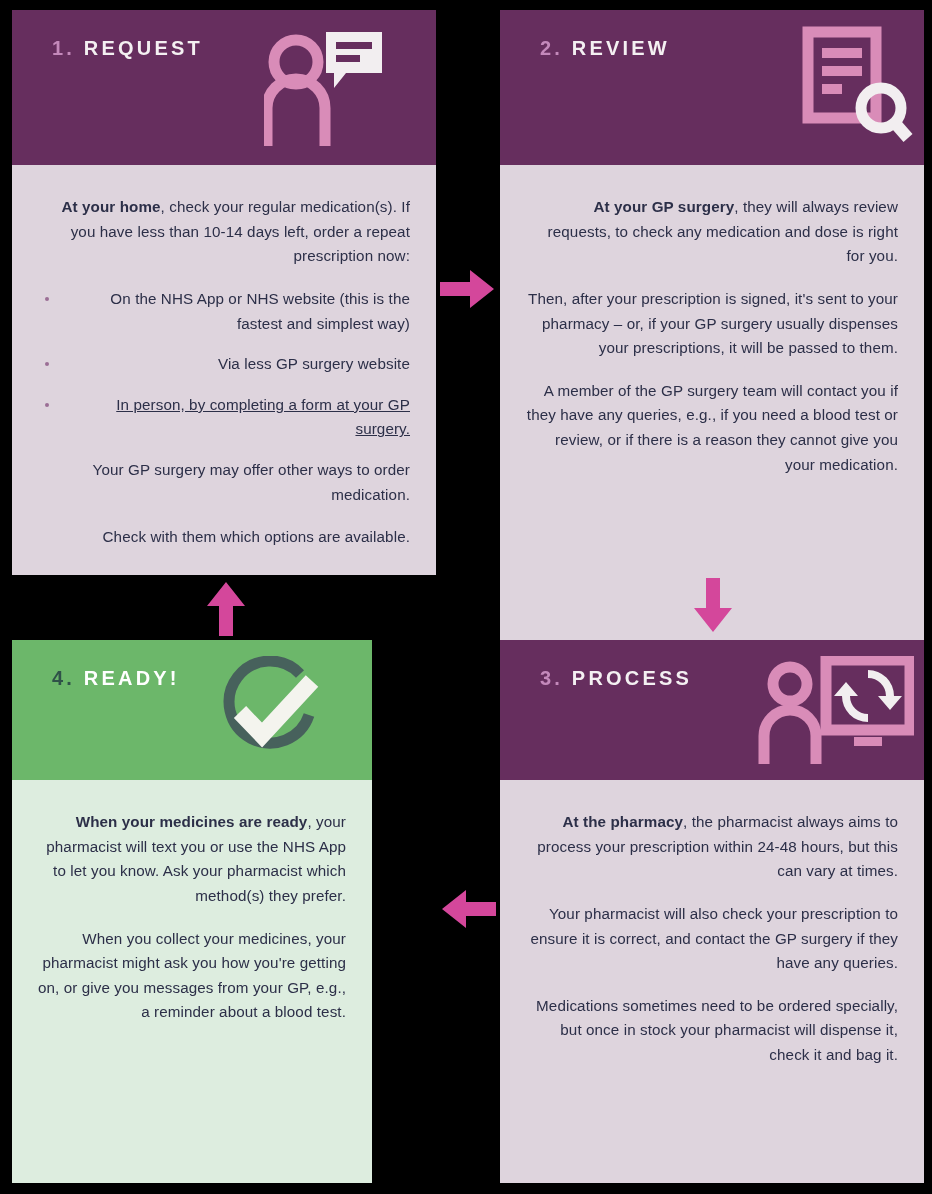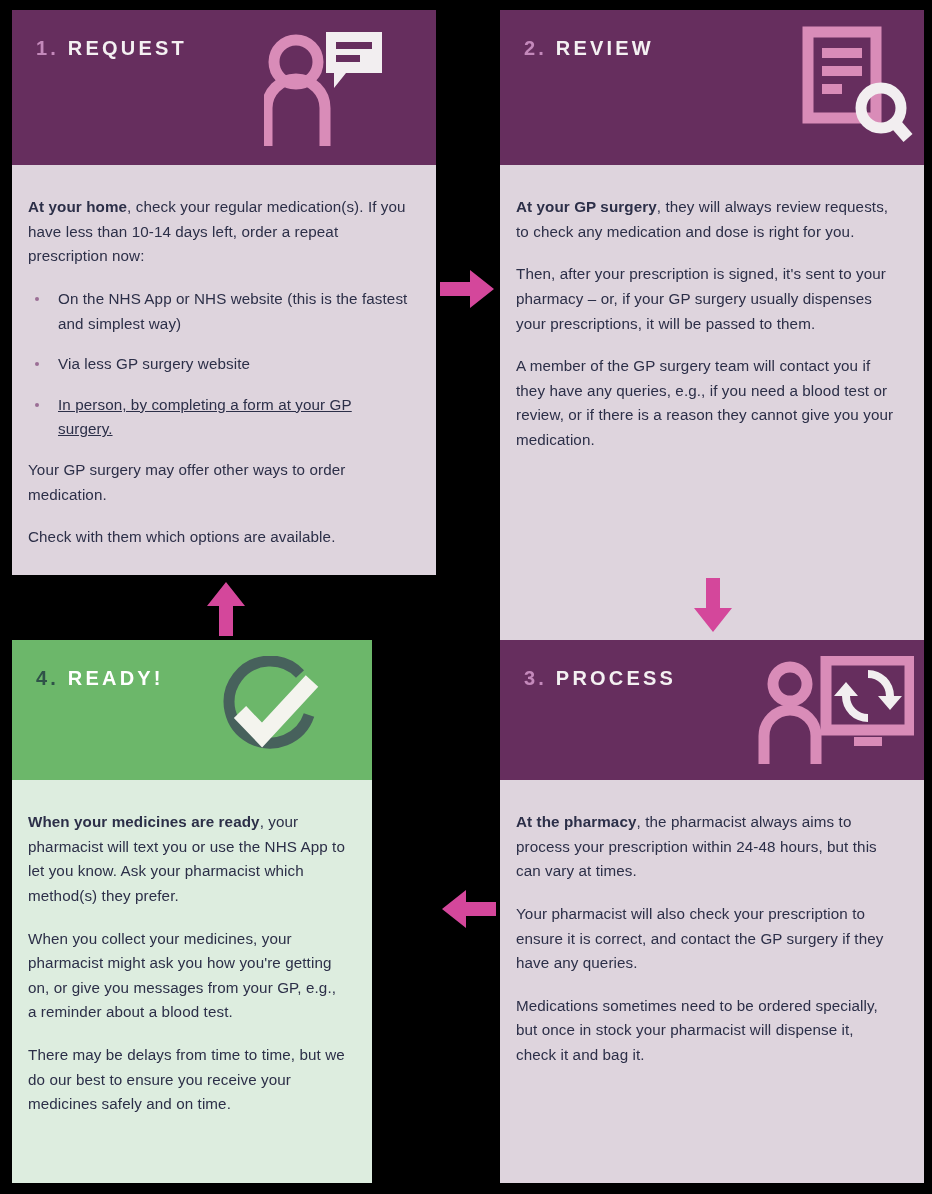--- a/index.html
+++ b/index.html
@@ -32,21 +32,21 @@
   .card-1 { left: 12px;  top: 10px;   width: 424px; height: 565px; }
   .card-2 { left: 500px; top: 10px;   width: 424px; height: 703px; }
   .card-4 { left: 12px;  top: 640px;  width: 360px; height: 543px; }
   .card-3 { left: 500px; top: 640px;  width: 424px; height: 543px; }
 
   .card-header {
     position: relative;
     height: 155px;
     flex: 0 0 155px;
     box-sizing: border-box;
-    padding: 28px 24px 0 24px;
+    padding: 28px 24px 0 40px;
   }
   .card-4 .card-header { height: 140px; flex: 0 0 140px; }
   .card-3 .card-header { height: 140px; flex: 0 0 140px; }
 
   .hdr-purple { background: #662e5e; }
   .hdr-green  { background: #6cb76a; }
 
   .card-title {
     font-size: 20px;
     font-weight: 700;
@@ -56,25 +56,26 @@
     white-space: nowrap;
   }
   .title-num-purple { color: #c489bb; }
   .title-num-green  { color: #2f5248; }
   .title-word-light { color: #f4f0f2; }
   .title-word-white { color: #ffffff; }
 
   .card-body {
     flex: 1 1 auto;
     box-sizing: border-box;
-    padding: 30px 26px 20px 16px;
+    padding: 30px 26px 20px 26px;
     font-size: 15.2px;
     line-height: 1.62;
     letter-spacing: 0.1px;
     color: #2c2f48;
+    text-align: right;
   }
   .body-lilac { background: #ded4dd; }
   .body-mint  { background: #ddeddf; }
 
   .card-body p {
     margin: 0 0 18px 0;
   }
   .card-body p:last-child { margin-bottom: 0; }
   .card-body b { font-weight: 700; }
 
@@ -183,21 +184,20 @@
       <div class="hdr-icon">
         <svg width="112" height="112" viewBox="0 0 112 112" xmlns="http://www.w3.org/2000/svg">
           <path d="M88 18 A41 41 0 1 0 97 59" fill="none" stroke="#47615c" stroke-width="11" stroke-linecap="butt"></path>
           <path d="M28 56 L50 79 L100 25" fill="none" stroke="#f4f4ee" stroke-width="17" stroke-linecap="butt" stroke-linejoin="miter"></path>
         </svg>
       </div>
     </div>
     <div class="card-body body-mint">
       <p><b>When your medicines are ready</b><span>, your pharmacist will text you or use the NHS App to let you know. Ask your pharmacist which method(s) they prefer.</span></p>
       <p>When you collect your medicines, your pharmacist might ask you how you're getting on, or give you messages from your GP, e.g., a reminder about a blood test.</p>
-      <p>There may be delays from time to time, but we do our best to ensure you receive your medicines safely and on time.</p>
     </div>
   </div>
 
   <div class="card card-3">
     <div class="card-header hdr-purple">
       <div class="card-title">
         <span class="title-num-purple">3. </span><span class="title-word-light">PROCESS</span>
       </div>
       <div class="hdr-icon">
         <svg width="160" height="110" viewBox="0 0 160 110" xmlns="http://www.w3.org/2000/svg">

